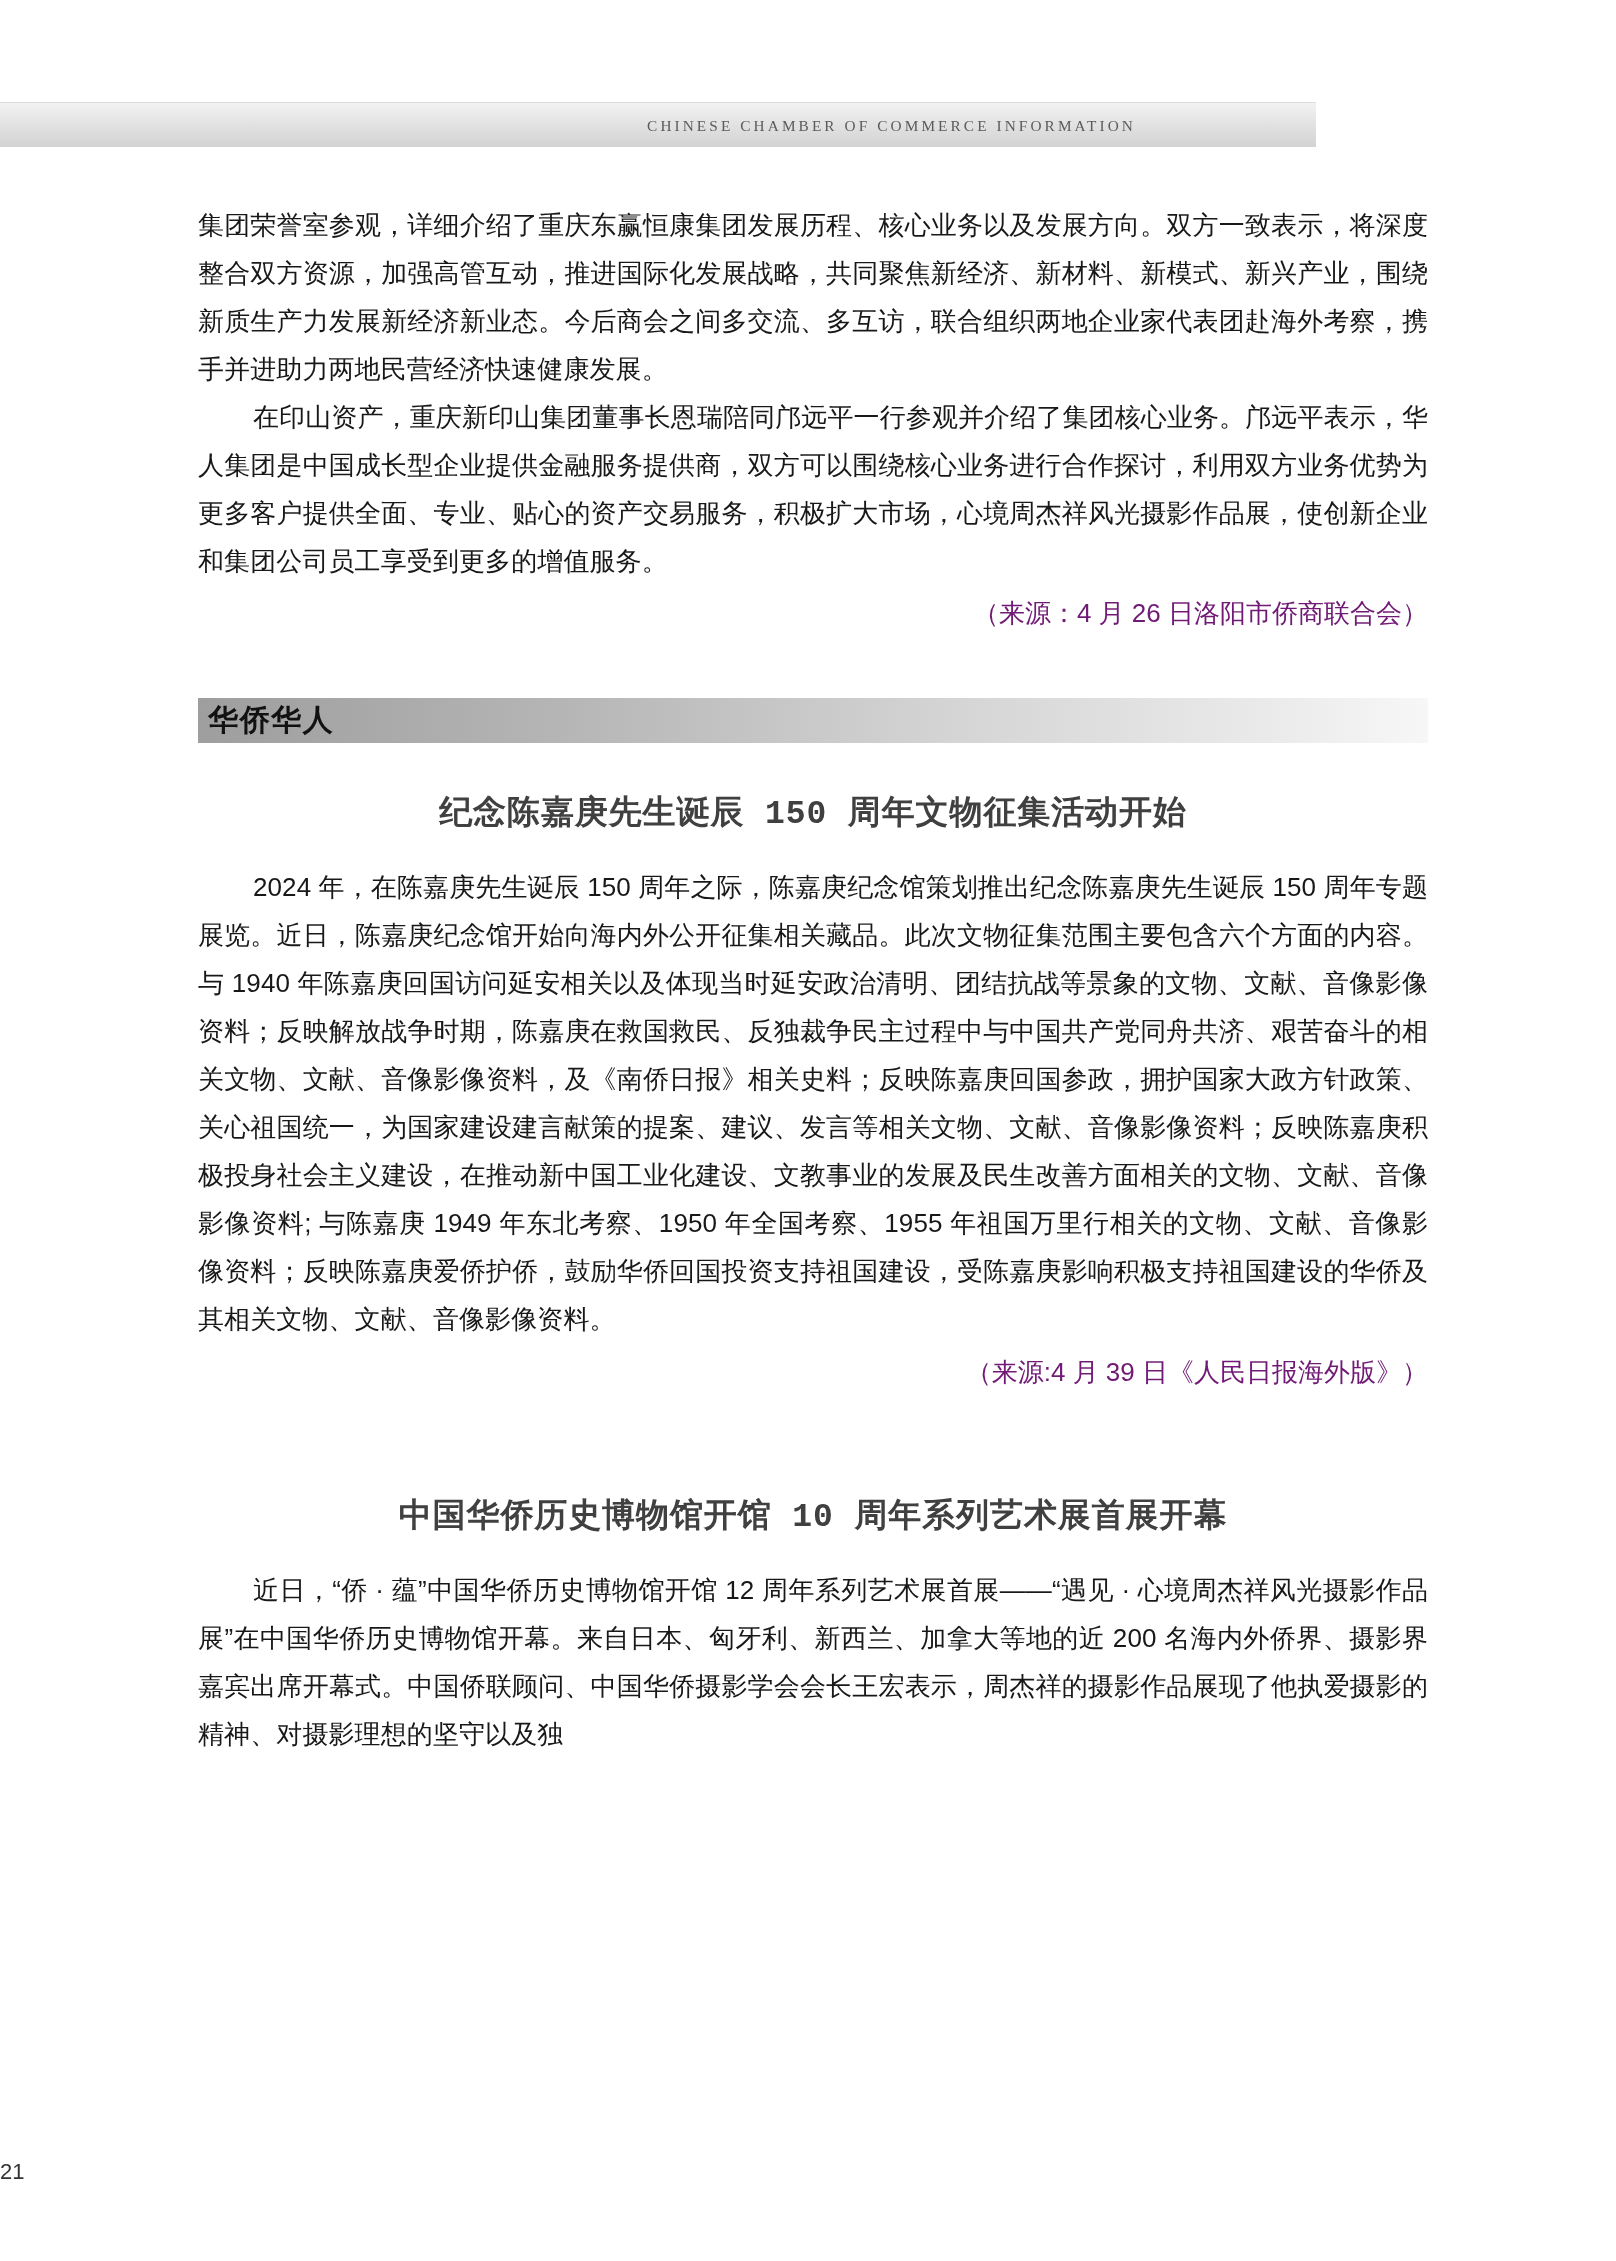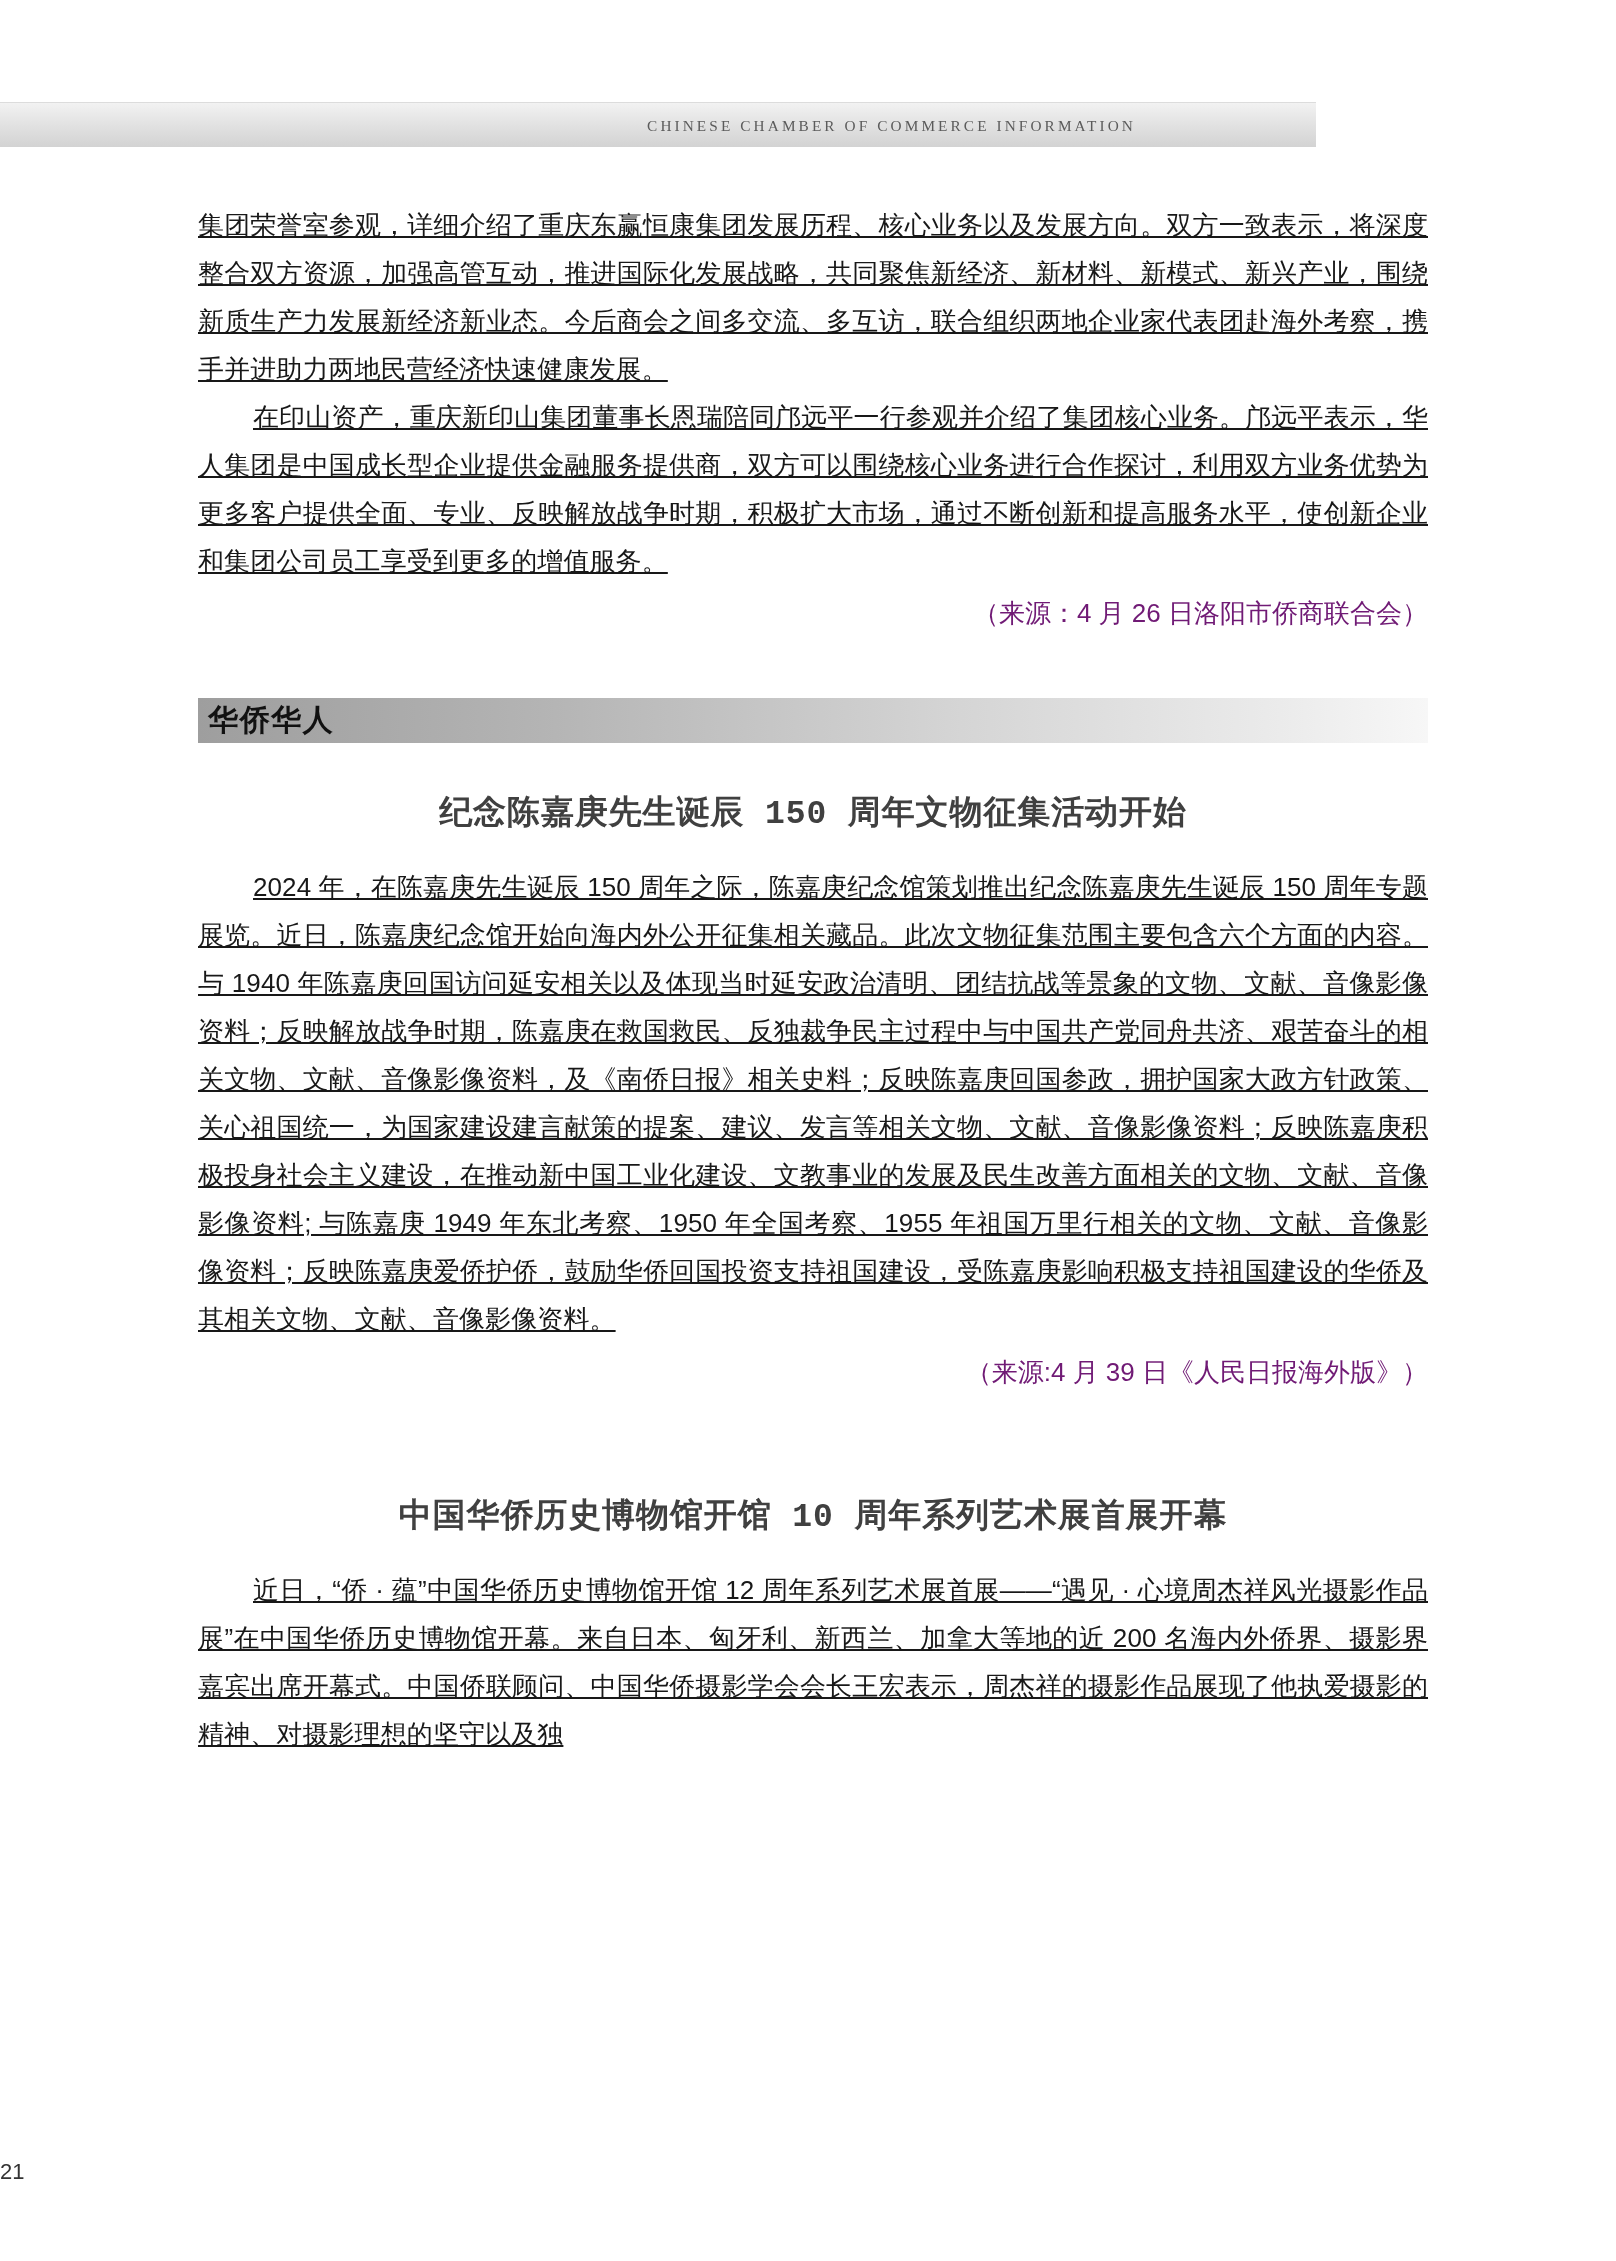--- a/index.html
+++ b/index.html
@@ -58,21 +58,20 @@
   p.body-text {
     margin: 0 0 0 0;
     font-size: 26px;
     line-height: 48px;
     text-align: justify;
     text-justify: inter-ideograph;
     letter-spacing: 0.1px;
     font-family: "Liberation Sans", sans-serif;
     font-weight: 400;
     color: #181818;
-    text-decoration: underline;
   }
   p.indent {
     text-indent: 55px;
   }
   .source-line {
     margin-top: 4.4px;
     font-size: 26px;
     line-height: 48px;
     text-align: right;
     font-family: "Liberation Sans", sans-serif;
@@ -131,21 +130,21 @@
 <body>
 
 <div class="header-band">
   <div class="runhead">CHINESE CHAMBER OF COMMERCE INFORMATION</div>
 </div>
 <div class="header-rule"></div>
 
 <div class="page">
 
   <p class="body-text">集团荣誉室参观，详细介绍了重庆东赢恒康集团发展历程、核心业务以及发展方向。双方一致表示，将深度整合双方资源，加强高管互动，推进国际化发展战略，共同聚焦新经济、新材料、新模式、新兴产业，围绕新质生产力发展新经济新业态。今后商会之间多交流、多互访，联合组织两地企业家代表团赴海外考察，携手并进助力两地民营经济快速健康发展。</p>
-  <p class="body-text indent">在印山资产，重庆新印山集团董事长恩瑞陪同邝远平一行参观并介绍了集团核心业务。邝远平表示，华人集团是中国成长型企业提供金融服务提供商，双方可以围绕核心业务进行合作探讨，利用双方业务优势为更多客户提供全面、专业、反映解放战争时期，积极扩大市场，通过不断创新和提高服务水平，使创新企业和集团公司员工享受到更多的增值服务。</p>
+  <p class="body-text indent">在印山资产，重庆新印山集团董事长恩瑞陪同邝远平一行参观并介绍了集团核心业务。邝远平表示，华人集团是中国成长型企业提供金融服务提供商，双方可以围绕核心业务进行合作探讨，利用双方业务优势为更多客户提供全面、专业、贴心的资产交易服务，积极扩大市场，心境周杰祥风光摄影作品展，使创新企业和集团公司员工享受到更多的增值服务。</p>
   <div class="source-line">（来源：4 月 26 日洛阳市侨商联合会）</div>
 
   <div class="section-bar">
     <span class="section-title">华侨华人</span>
   </div>
 
   <h2 class="article-title">纪念陈嘉庚先生诞辰 150 周年文物征集活动开始</h2>
   <p class="body-text indent">2024 年，在陈嘉庚先生诞辰 150 周年之际，陈嘉庚纪念馆策划推出纪念陈嘉庚先生诞辰 150 周年专题展览。近日，陈嘉庚纪念馆开始向海内外公开征集相关藏品。此次文物征集范围主要包含六个方面的内容。与 1940 年陈嘉庚回国访问延安相关以及体现当时延安政治清明、团结抗战等景象的文物、文献、音像影像资料；反映解放战争时期，陈嘉庚在救国救民、反独裁争民主过程中与中国共产党同舟共济、艰苦奋斗的相关文物、文献、音像影像资料，及《南侨日报》相关史料；反映陈嘉庚回国参政，拥护国家大政方针政策、关心祖国统一，为国家建设建言献策的提案、建议、发言等相关文物、文献、音像影像资料；反映陈嘉庚积极投身社会主义建设，在推动新中国工业化建设、文教事业的发展及民生改善方面相关的文物、文献、音像影像资料; 与陈嘉庚 1949 年东北考察、1950 年全国考察、1955 年祖国万里行相关的文物、文献、音像影像资料；反映陈嘉庚爱侨护侨，鼓励华侨回国投资支持祖国建设，受陈嘉庚影响积极支持祖国建设的华侨及其相关文物、文献、音像影像资料。</p>
   <div class="source-line">（来源:4 月 39 日《人民日报海外版》）</div>
 

